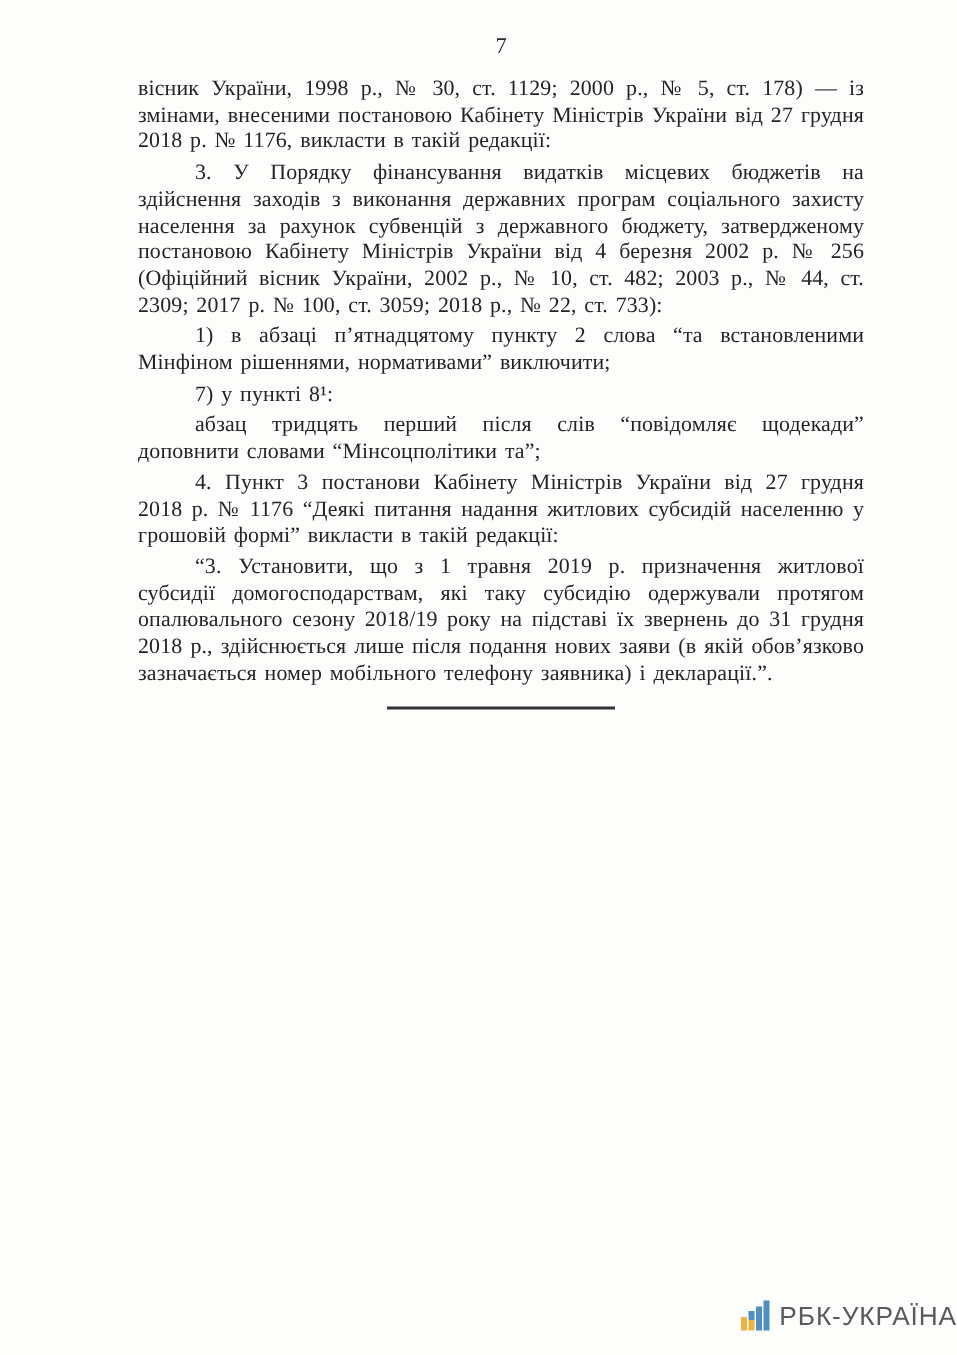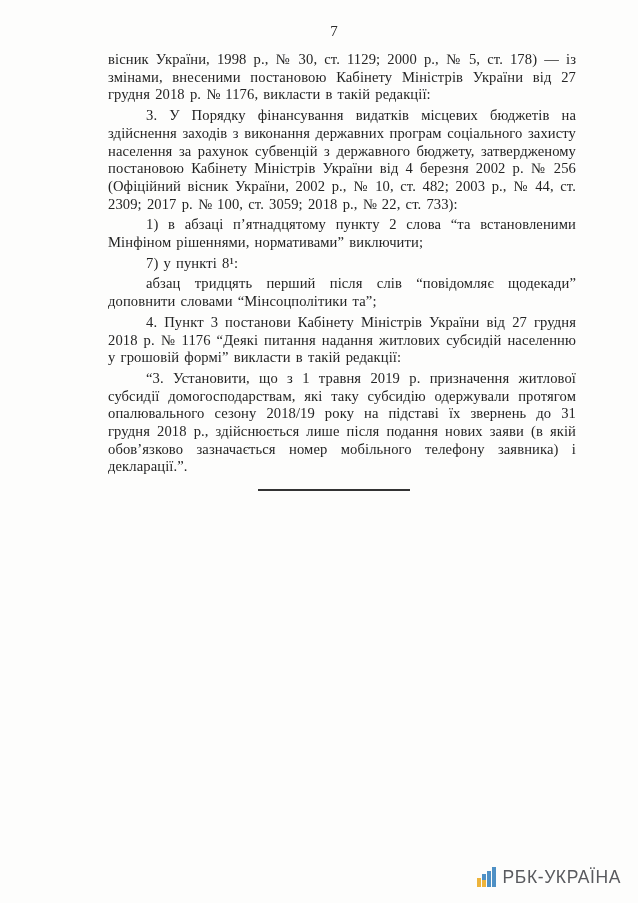--- a/index.html
+++ b/index.html
@@ -25,21 +25,21 @@
   .page-number {
     padding-top: 23px;
     text-align: center;
     font-size: 15px;
     color: #2a2a2a;
   }
 
   .body-text { margin-top: 11px; }
 
   p.para {
-    margin: 3px 0 0 16px;
+    margin: 3px 0 0 0;
     font-size: 14.6px;
     line-height: 17.7px;
     text-align: justify;
     text-indent: 38px;
     word-spacing: 1.4px;
     letter-spacing: 0.1px;
     color: #242424;
   }
   p.para.no-indent {
     text-indent: 0;
@@ -48,21 +48,21 @@
 
   .divider {
     width: 152px;
     height: 0;
     border-top: 2px solid #333333;
     margin: 13px auto 0 auto;
   }
 
   .watermark {
     position: absolute;
-    right: 17px;
+    right: 0;
     bottom: 15px;
     display: flex;
     align-items: flex-start;
     gap: 7px;
     font-family: "Liberation Sans", sans-serif;
     font-size: 17.5px;
     letter-spacing: 0.6px;
     color: #595a5e;
   }
 

